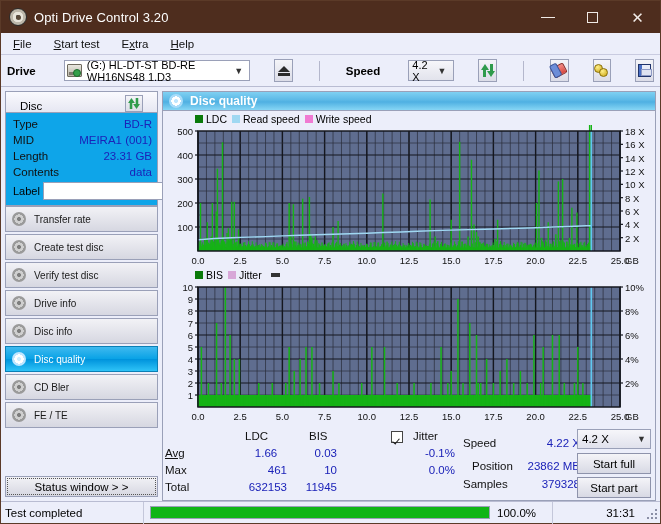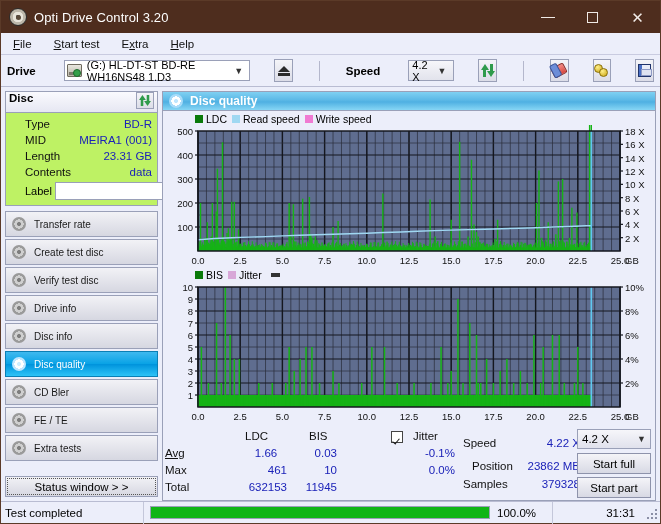--- a/index.html
+++ b/index.html
@@ -118,27 +118,27 @@
   .body-wrap { flex:1 1 auto; display:flex; padding:4px 4px 0 4px; gap:4px; min-height:0; }
 
   
   .left {
     width: 153px; flex:0 0 153px;
     display:flex; flex-direction:column; min-height:0;
   }
   .panel-head {
     height:21px; background:linear-gradient(#fafafe,#e6e7f2);
     border:1px solid #9aa0b8; border-bottom:none;
-    display:flex;align-items:flex-start;padding:0 3px;
-    font-weight:bold;font-size:11.5px;
+    display:flex;align-items:flex-end;padding:0 14px;
+    font-weight:normal;font-size:11.5px;
   }
   .panel-head .sq-btn{width:18px;height:17px;margin-left:auto;}
   .disc-box {
-    border:1px solid #9aa0b8; background:#bef264;
-    padding:3px 5px 5px 19px; margin-bottom:5px;
+    border:1px solid #9aa0b8; background:#0ea5e9;
+    padding:3px 5px 5px 7px; 
   }
   .disc-row { display:flex; align-items:center; height:16px; font-size:11.5px; }
   .disc-row .k { color:#111; }
   .disc-row .v { margin-left:auto; color:#1b22b8; }
   .label-row { display:flex; align-items:center; gap:3px; margin-top:2px; }
   .label-input {
     flex:1 1 auto; height:18px; background:#fff; border:1px solid #9aa0b8;
   }
   .cd-ico{width:17px;height:17px;border-radius:50%;
     background:radial-gradient(circle at 50% 50%,#8e8a5a 0 16%,#f6f0a8 18% 42%,#ddd27a 44% 100%);
@@ -379,26 +379,20 @@
             <span class="nav-ico">
               <span class="disc"></span>
             </span>
             <span>CD Bler</span>
           </div>
         <div class="nav-btn">
             <span class="nav-ico">
               <span class="disc"></span>
             </span>
             <span>FE / TE</span>
-          </div>
-        <div class="nav-btn">
-            <span class="nav-ico">
-              <span class="disc"></span>
-            </span>
-            <span>Extra tests</span>
           </div>
       </div>
 
       <div class="left-spacer"></div>
       <div class="status-win">
         <span>Status window &gt; &gt;</span>
       </div>
     </div>
 
     <div class="right">

